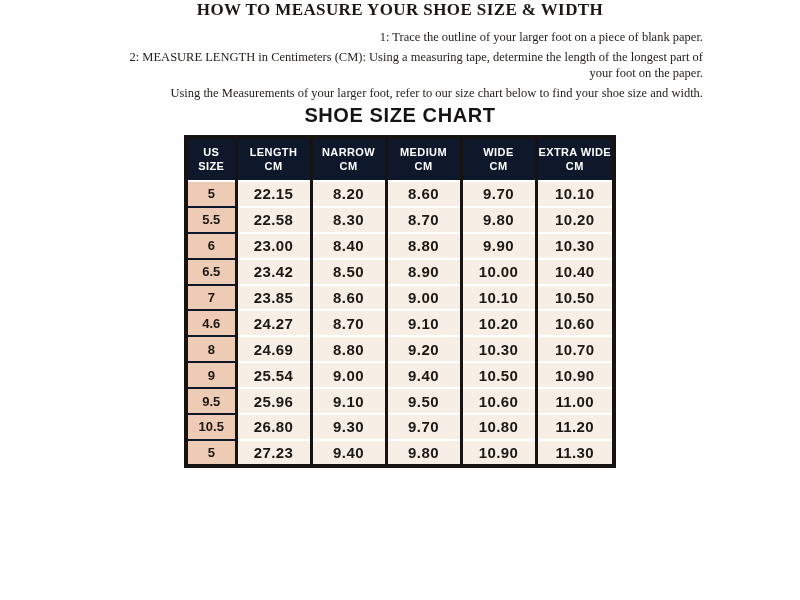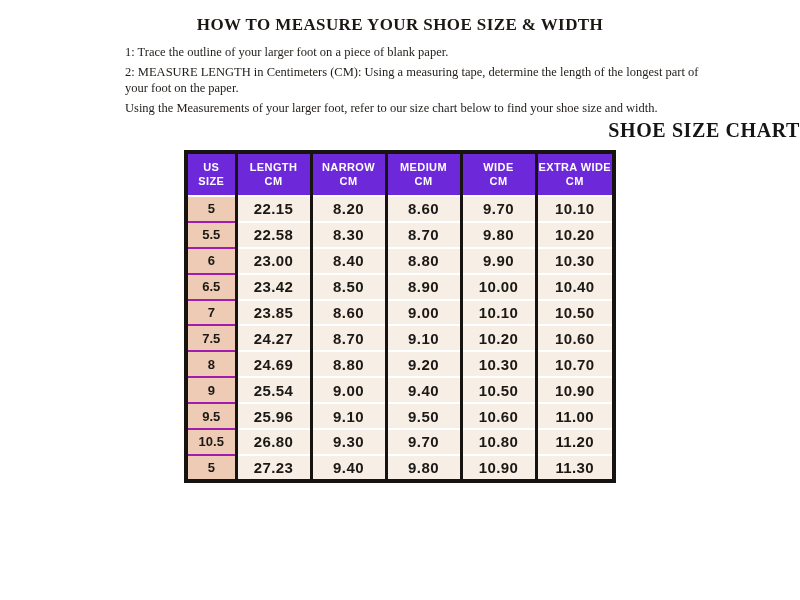--- a/index.html
+++ b/index.html
@@ -3,44 +3,44 @@
 <meta charset="utf-8">
 <style>
   * { margin: 0; padding: 0; box-sizing: border-box; }
   html, body { width: 800px; height: 600px; }
   body {
     background: #ffffff;
     font-family: "Liberation Serif", serif;
     color: #1c1a18;
     overflow: hidden;
   }
-  .page { width: 800px; height: 600px; padding-top: 15px; }
+  .page { width: 800px; height: 600px; }
 
   .page-title {
     text-align: center;
     font-family: "Liberation Serif", serif;
     font-size: 17px;
     font-weight: bold;
     letter-spacing: 0.4px;
     color: #1b1713;
   }
 
   .instructions {
     margin: 9px 0 0 125px;
     width: 578px;
     font-size: 12.5px;
     line-height: 1.32;
     color: #201c18;
   }
-  .instructions p { margin-bottom: 3px; }
+  .instructions p { margin-bottom: 3px; text-align: right; }
 
   .chart-heading {
-    text-align: right;
+    text-align: center;
     margin-top: 2px;
-    font-family: Liberation Serif, serif;
+    font-family: Liberation Sans, sans-serif;
     font-size: 20px;
     font-weight: 600;
     letter-spacing: 0.6px;
     color: #161514;
   }
 
   table.size-table {
     margin: 8px auto 0 auto;
     border-collapse: collapse;
     border: 4px solid #171310;
@@ -48,21 +48,21 @@
     font-family: "Liberation Sans", sans-serif;
     table-layout: fixed;
   }
   .size-table th, .size-table td {
     border-left: 3px solid #171310;
     border-right: 3px solid #171310;
     text-align: center;
     vertical-align: middle;
   }
   .size-table th {
-    background: #6d28d9;
+    background: #0f172a;
     color: #ffffff;
     font-size: 11px;
     font-weight: bold;
     letter-spacing: 0.4px;
     line-height: 1.25;
     white-space: pre-line;
     height: 44px;
     border-bottom: 2px solid #ffffff;
   }
   .size-table th.col-us-size { width: 50px; }
@@ -71,21 +71,21 @@
   .size-table th.col-extra-wide-cm { width: 78px; }
 
   .size-table td {
     height: 25.9px;
     font-weight: bold;
     color: #1b1815;
   }
   .size-table td.size-cell {
     background: #edcbb4;
     font-size: 13px;
-    border-top: 2px solid #a21caf;
+    border-top: 2px solid #0f172a;
   }
   .size-table td.data-cell {
     background: #f7efe5;
     font-size: 15px;
     letter-spacing: 0.4px;
     border-top: 2px solid #ffffff;
   }
   .size-table tbody tr:first-child td.size-cell { border-top: 2px solid #ffffff; }
 </style>
 </head>
@@ -155,21 +155,21 @@
         </tr>
         <tr>
           <td class="size-cell">7</td>
           <td class="data-cell">23.85</td>
           <td class="data-cell">8.60</td>
           <td class="data-cell">9.00</td>
           <td class="data-cell">10.10</td>
           <td class="data-cell">10.50</td>
         </tr>
         <tr>
-          <td class="size-cell">7.5</td>
+          <td class="size-cell">4.6</td>
           <td class="data-cell">24.27</td>
           <td class="data-cell">8.70</td>
           <td class="data-cell">9.10</td>
           <td class="data-cell">10.20</td>
           <td class="data-cell">10.60</td>
         </tr>
         <tr>
           <td class="size-cell">8</td>
           <td class="data-cell">24.69</td>
           <td class="data-cell">8.80</td>

